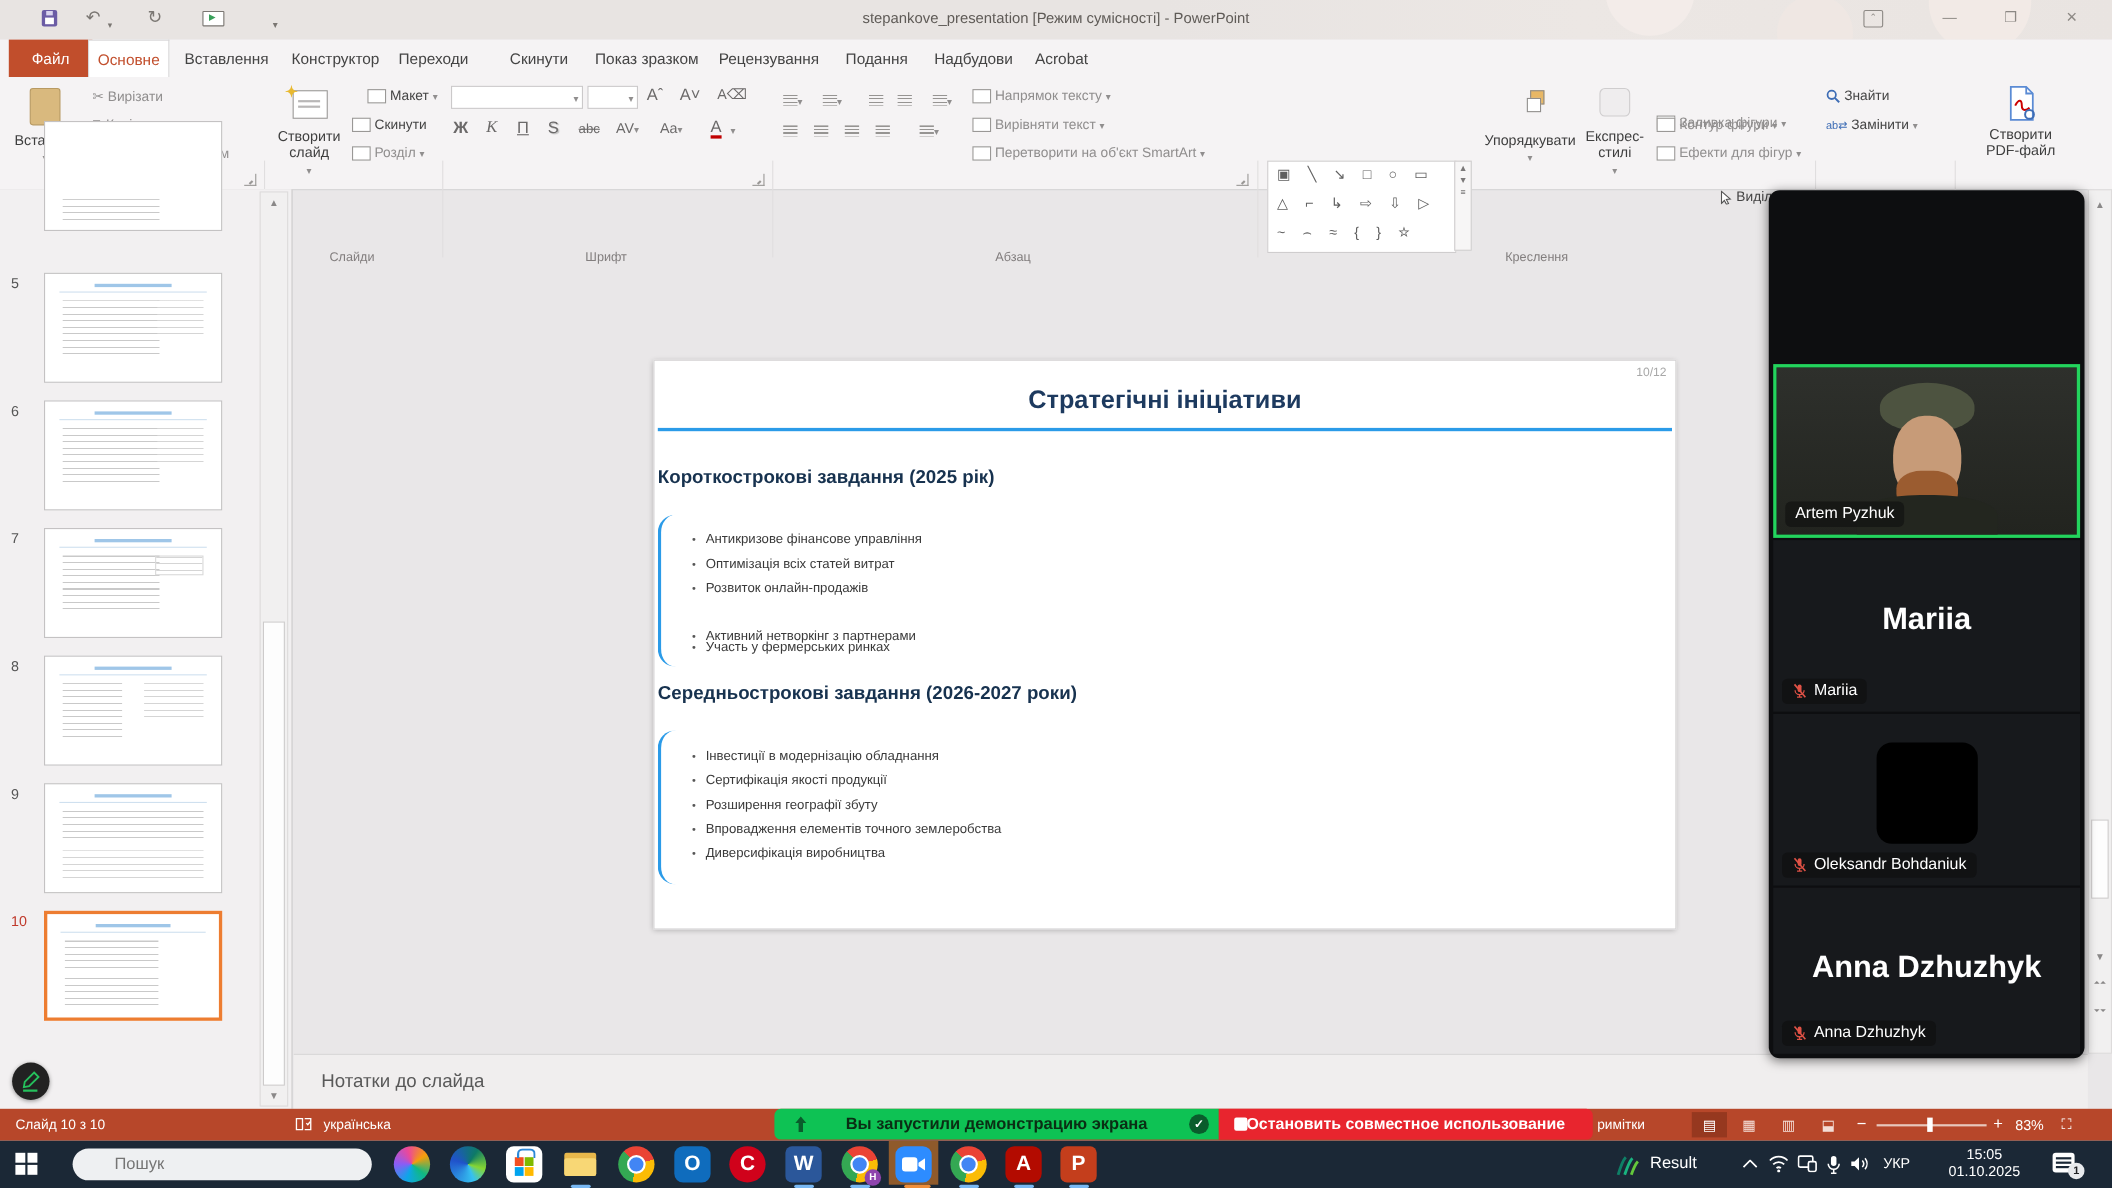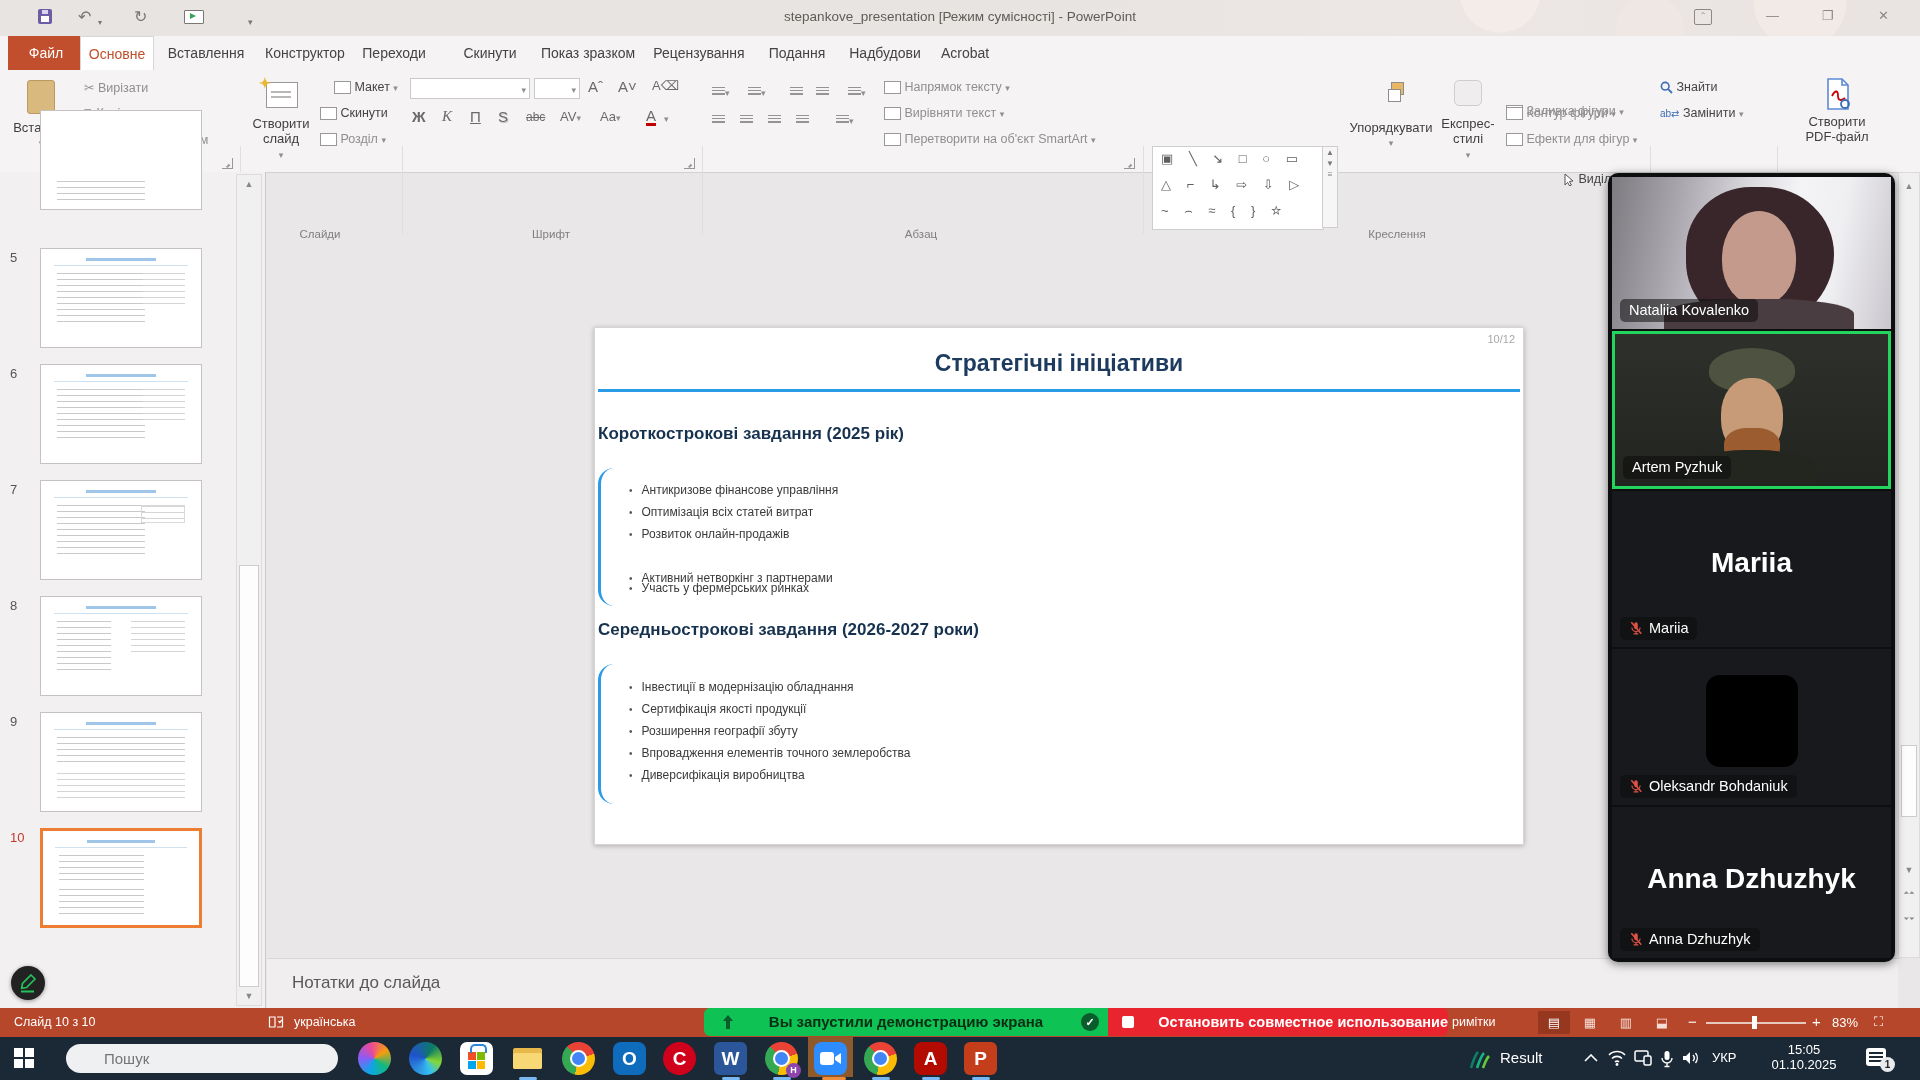--- a/index.html
+++ b/index.html
@@ -109,21 +109,21 @@
   .v1 .hair{position:absolute;left:50%;top:10px;width:148px;height:142px;margin-left:-66px;background:#38262b;border-radius:48% 52% 58% 52%;}
   .v1 .face{position:absolute;left:50%;top:34px;width:74px;height:94px;margin-left:-30px;background:#c39a8c;border-radius:50% 50% 46% 46%;}
   .v1 .bod{position:absolute;left:50%;bottom:-6px;width:190px;height:36px;margin-left:-88px;background:#4a3d42;border-radius:42% 42% 0 0;}
   .v2{background:linear-gradient(#2e302c,#22241f);}
   .v2 .cap{position:absolute;left:50%;top:14px;width:86px;height:44px;margin-left:-43px;background:#4d5340;border-radius:50% 50% 42% 42%;}
   .v2 .face2{position:absolute;left:50%;top:44px;width:62px;height:78px;margin-left:-31px;background:#c79b78;border-radius:46%;}
   .v2 .beard{position:absolute;left:50%;top:94px;width:56px;height:40px;margin-left:-28px;background:#9b5c30;border-radius:40% 40% 48% 48%;}
   .v2 .bod2{position:absolute;left:50%;bottom:-6px;width:128px;height:42px;margin-left:-64px;background:#23261f;border-radius:45% 45% 0 0;}
   
   .greenbar{left:704px;top:1008px;width:404px;height:28px;background:#0ec254;border-radius:6px 0 0 6px;color:#0a2e14;font-weight:bold;font-size:15px;text-align:center;line-height:28px;}
-  .redbar{left:1108px;top:1008px;width:340px;height:28px;background:#e8252e;border-radius:0 6px 6px 0;color:#fff;font-weight:bold;font-size:14.5px;text-align:right;line-height:28px;}
+  .redbar{left:1108px;top:1008px;width:340px;height:28px;background:#e8252e;border-radius:0 6px 6px 0;color:#fff;font-weight:bold;font-size:14.5px;text-align:center;line-height:28px;}
   .shield{position:absolute;right:9px;top:5px;width:18px;height:18px;background:#0a5c2c;border-radius:50%;color:#fff;font-size:11px;line-height:18px;text-align:center;font-weight:bold;}
   .stopsq{position:absolute;left:14px;top:8px;width:12px;height:12px;background:#fff;border-radius:2px;}
   .annotate{left:11px;top:966px;width:34px;height:34px;background:#222;border-radius:50%;box-shadow:0 1px 4px rgba(0,0,0,.4);}
 </style>
 </head>
 <body>
 
 <div id="screen">
 
   <div class="a titlebar">
@@ -422,28 +422,20 @@
 
   <div class="a annotate">
     <svg style="position:absolute;left:7px;top:6px;" width="20" height="22" viewBox="0 0 20 22">
       <path d="M13 3l4 4-8.5 8.5-4.8.8.8-4.8z" fill="none" stroke="#25c05c" stroke-width="1.7"></path>
       <line x1="3" y1="19.5" x2="16" y2="19.5" stroke="#25c05c" stroke-width="2"></line>
     </svg>
   </div>
 
   <div class="a zoompanel">
 
-    <div class="a tile v1" style="top:4px;height:152px;">
-      <div class="hair"></div>
-      <div class="face"></div>
-      <div class="bod"></div>
-      <div class="chip">
-          <span>Nataliia Kovalenko</span>
-        </div>
-    </div>
 
     <div class="a tile v2 activesp" style="top:158px;height:158px;">
       <div class="cap"></div>
       <div class="face2"></div>
       <div class="beard"></div>
       <div class="bod2"></div>
       <div class="chip">
           <span>Artem Pyzhuk</span>
         </div>
     </div>

